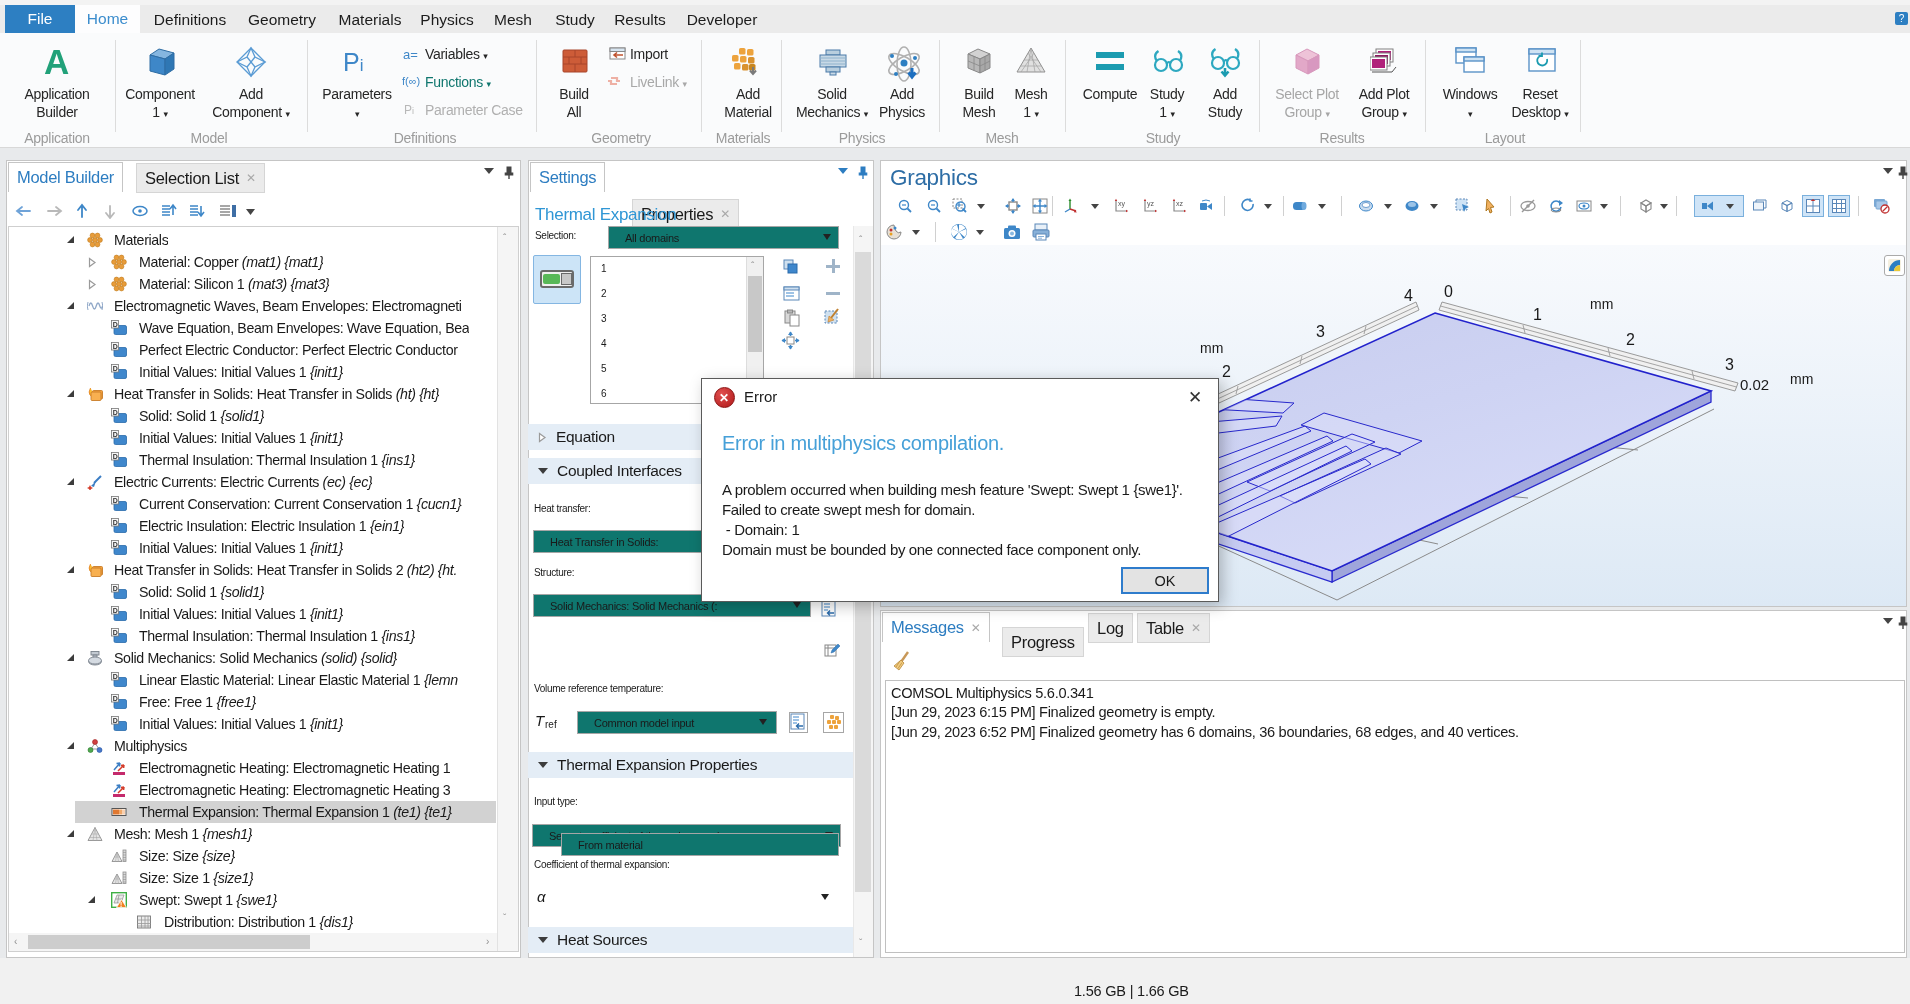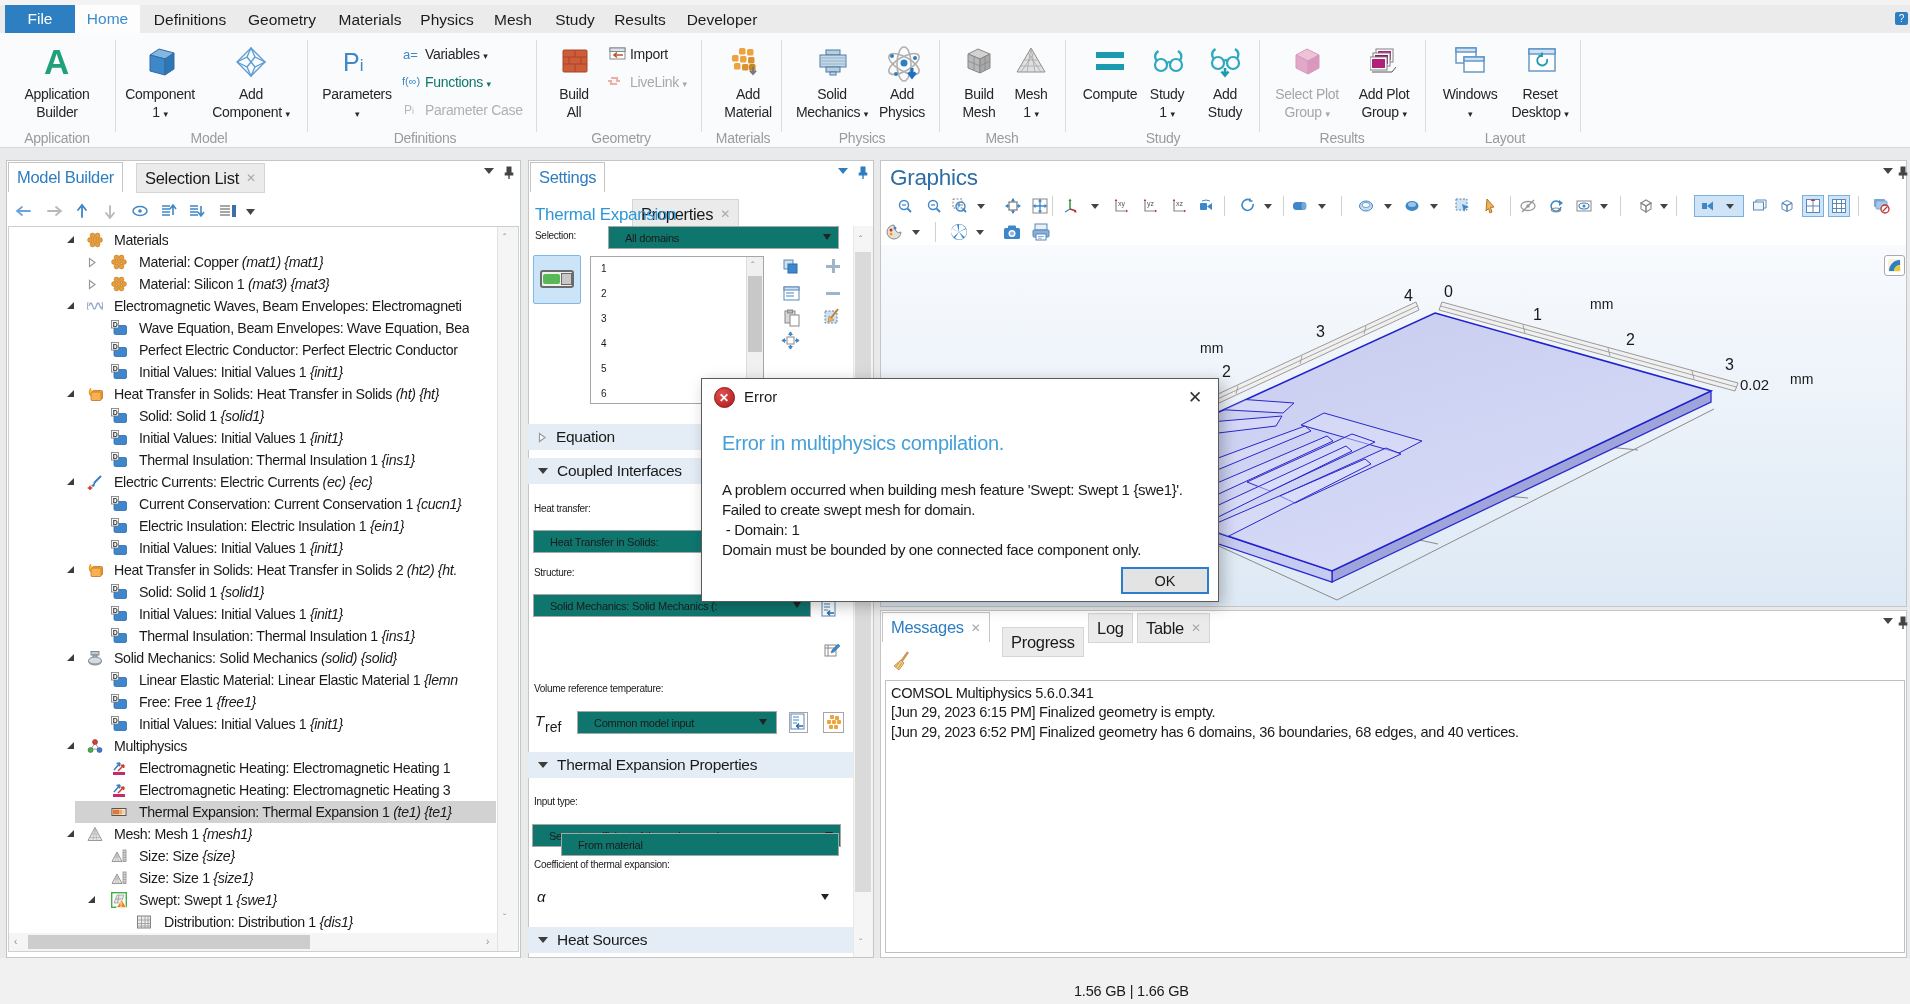--- a/index.html
+++ b/index.html
@@ -614,21 +614,21 @@
       <path d="M3,4 h6 M3,7 h6 M3,10 h4" stroke="#3f87cc"></path>
       <path d="M13,13 h-6 M9,10.5 l-2.5,2.5 2.5,2.5" stroke="#2a6bab" stroke-width="1.4" fill="none"></path>
     </svg>
 <svg class="a" style="left:824px;top:642px" width="17" height="17" viewBox="0 0 17 17">
       <rect x="1" y="3" width="11" height="11" fill="#fff" stroke="#888"></rect>
       <path d="M1,6 h11 M4,3 v11" stroke="#888"></path>
       <path d="M14,2 L8,8 l-1,3 3,-1 6,-6 z" fill="#3e87c8" stroke="#2a6bab" stroke-width="0.5"></path>
     </svg>
 <div class="lbl" style="left:534px;top:683px">Volume reference temperature:</div>
 <div class="tx" style="left:535px;top:712px;font-size:15px;font-style:italic">T</div>
-<div class="tx" style="left:545px;top:719px;font-size:14px">ref</div>
+<div class="tx" style="left:545px;top:719px;font-size:10px">ref</div>
 <div class="dd" style="left:577px;top:711px;width:200px;height:23px;padding-left:16px">Common model input</div>
 <div class="dda" style="left:759px;top:719px"></div>
 <div class="a" style="left:789px;top:712px;width:19px;height:21px;border:1px solid #a6a6a6;background:#fff"></div>
 <svg class="a" style="left:790px;top:713px" width="18" height="19" viewBox="0 0 18 19">
       <rect x="1" y="1" width="13" height="15" fill="#fff" stroke="#5a87b8"></rect>
       <path d="M3,4 h6 M3,7 h6 M3,10 h4" stroke="#3f87cc"></path>
       <path d="M13,13 h-6 M9,10.5 l-2.5,2.5 2.5,2.5" stroke="#2a6bab" stroke-width="1.4" fill="none"></path>
     </svg>
 <div class="a" style="left:823px;top:712px;width:21px;height:21px;border:1px solid #a6a6a6;background:#fff"></div>
 <svg class="a" style="left:824px;top:713px" width="18" height="18" viewBox="0 0 18 18">

